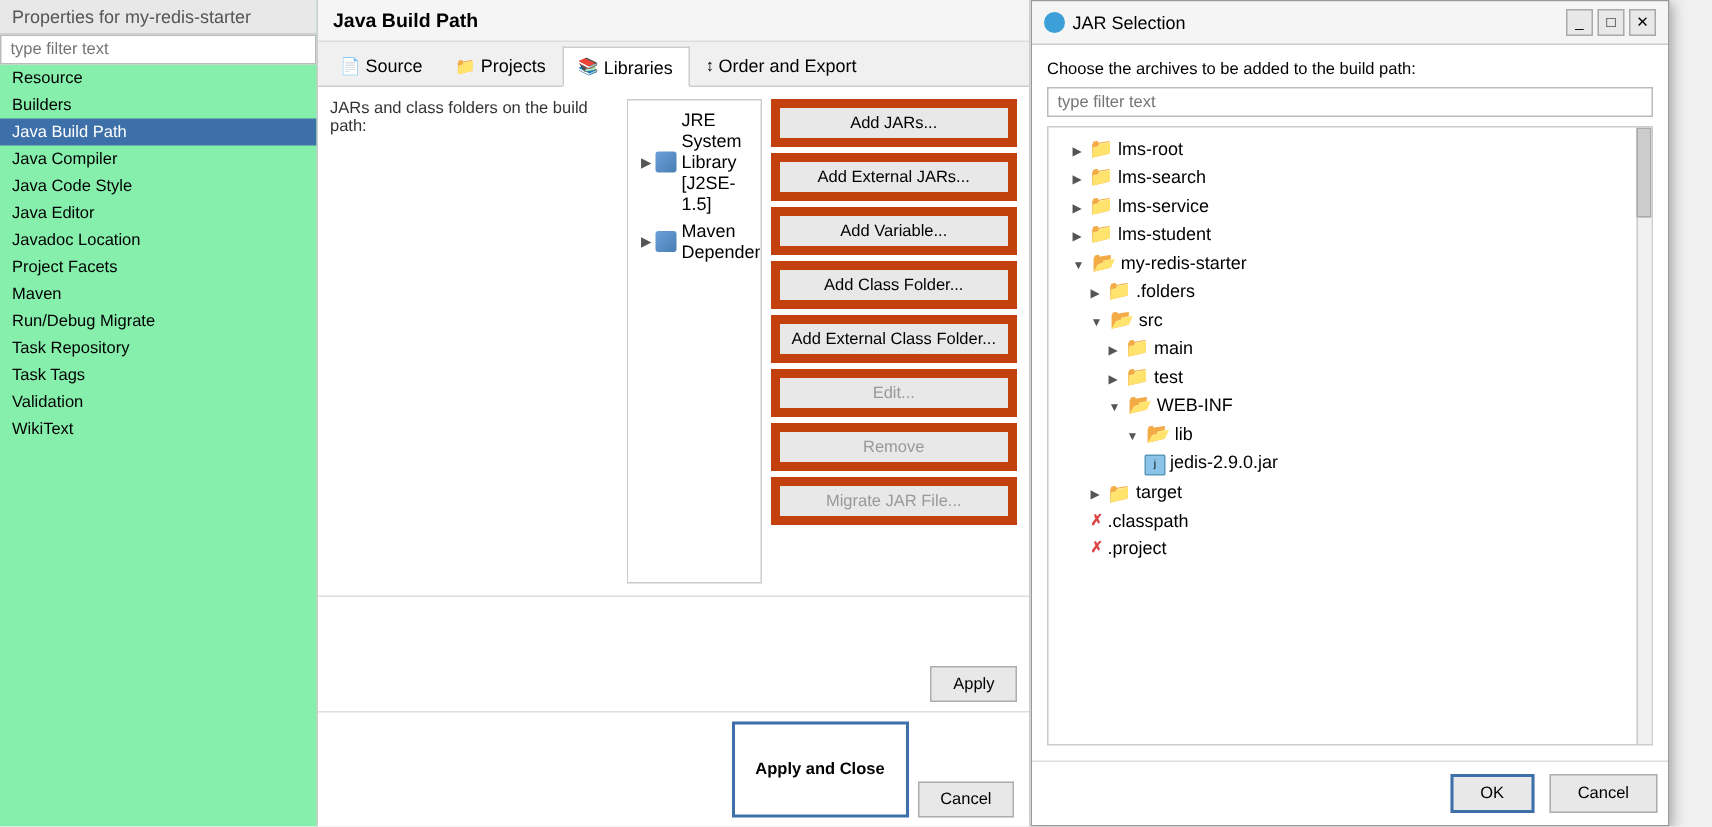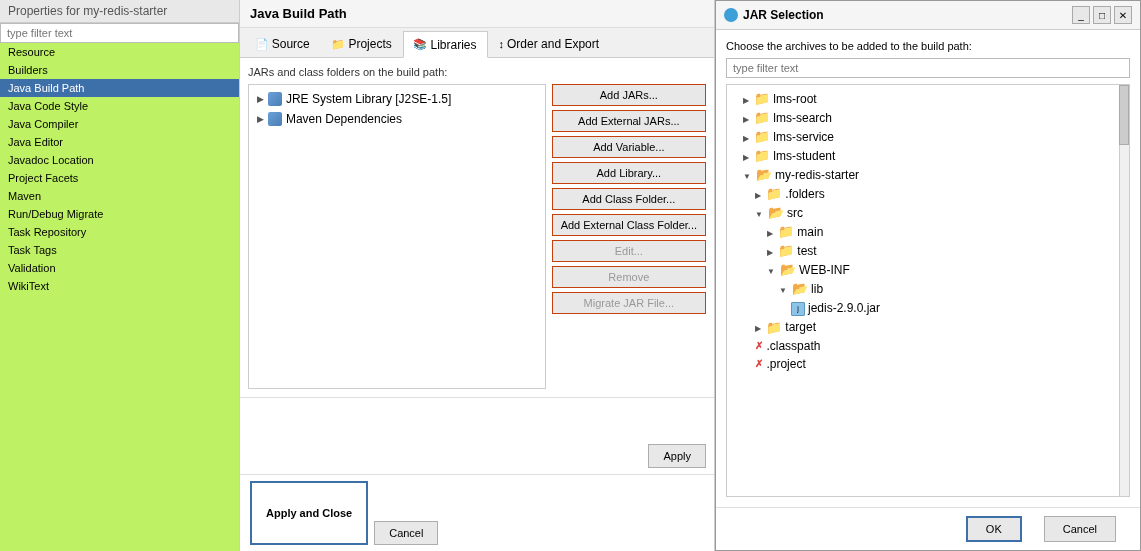--- a/index.html
+++ b/index.html
@@ -1,21 +1,21 @@
 <!DOCTYPE html>
 <html><head>
   <meta charset="utf-8">
   <style>
     * { box-sizing: border-box; margin: 0; padding: 0; font-family: 'Segoe UI', Arial, sans-serif; font-size: 12px; }
     body { background: #f0f0f0; display: flex; width: 1141px; height: 551px; overflow: hidden; }
 
     
     .properties-panel {
-      width: 240px;
-      background: #bef264;
+      width: 212px;
+      background: #86efac;
       border-right: 1px solid #ccc;
       display: flex;
       flex-direction: column;
       height: 100%;
     }
     .properties-header {
       background: #e8e8e8;
       padding: 4px 8px;
       border-bottom: 1px solid #ccc;
       font-size: 11px;
@@ -76,23 +76,23 @@
     }
     .tab.active {
       background: white;
       border: 1px solid #ccc;
       border-bottom: 1px solid white;
       margin-bottom: -1px;
     }
     .build-path-content {
       flex: 1;
       display: flex;
-      flex-direction: column;
+      flex-direction: row;
       padding: 8px;
-      gap: 6px;
+      gap: 17px;
     }
     .build-path-label {
       font-size: 11px;
       color: #333;
     }
     .build-path-area {
       flex: 1;
       display: flex;
       gap: 6px;
     }
@@ -116,40 +116,40 @@
     .lib-icon { width: 14px; height: 14px; background: linear-gradient(135deg, #6a9fd8 0%, #4a7fb5 100%); border-radius: 2px; display: inline-block; }
     .btn-group {
       display: flex;
       flex-direction: column;
       gap: 4px;
       min-width: 130px;
     }
     .btn {
       padding: 4px 8px;
       background: #e8e8e8;
-      border: 1px solid #c2410c;
+      border: 6px solid #c2410c;
       cursor: pointer;
       font-size: 11px;
       text-align: center;
       color: #000;
     }
     .btn:disabled, .btn.disabled {
       color: #999;
       cursor: default;
     }
     .bottom-buttons {
       display: flex;
       justify-content: flex-end;
       padding: 6px 8px;
       border-top: 1px solid #ddd;
       gap: 6px;
     }
     .apply-close-buttons {
       display: flex;
-      justify-content: flex-start;
+      justify-content: flex-end;
       padding: 6px 10px;
       gap: 6px;
       border-top: 1px solid #ddd;
     }
     .btn-primary {
       padding: 5px 14px;
       background: #e8e8e8;
       border: 1px solid #adadad;
       cursor: pointer;
       font-size: 11px;
@@ -181,21 +181,21 @@
       display: flex;
       align-items: center;
       justify-content: space-between;
       gap: 6px;
     }
     .dialog-title-text {
       display: flex;
       align-items: center;
       gap: 5px;
       font-size: 12px;
-      font-weight: bold;
+      font-weight: normal;
       text-align: center;
     }
     .dialog-title-icon {
       width: 14px; height: 14px;
       background: #3d9fd8;
       border-radius: 50%;
       display: inline-block;
     }
     .dialog-controls {
       display: flex;
@@ -277,22 +277,22 @@
     .scrollbar-thumb {
       position: absolute;
       right: 0;
       width: 10px;
       background: #ccc;
       border: 1px solid #aaa;
     }
     .dialog-footer {
       display: flex;
       justify-content: flex-end;
-      padding: 8px 24px;
-      gap: 22px;
+      padding: 8px 7px;
+      gap: 10px;
       border-top: 1px solid #ddd;
     }
     .dialog-btn {
       padding: 5px 18px;
       background: #e8e8e8;
       border: 1px solid #adadad;
       cursor: pointer;
       font-size: 11px;
     }
     .dialog-btn.ok-btn {
@@ -304,22 +304,22 @@
 
 <div class="properties-panel">
   <div class="properties-header">
     <span>Properties for my-redis-starter</span>
   </div>
   <input class="filter-input" placeholder="type filter text" style="">
   <div class="properties-nav">
     <div class="nav-item">Resource</div>
     <div class="nav-item">Builders</div>
     <div class="nav-item selected">Java Build Path</div>
+    <div class="nav-item">Java Compiler</div>
     <div class="nav-item">Java Code Style</div>
-    <div class="nav-item">Java Compiler</div>
     <div class="nav-item">Java Editor</div>
     <div class="nav-item">Javadoc Location</div>
     <div class="nav-item">Project Facets</div>
     <div class="nav-item">Maven</div>
     <div class="nav-item">Run/Debug Migrate</div>
     <div class="nav-item">Task Repository</div>
     <div class="nav-item">Task Tags</div>
     <div class="nav-item">Validation</div>
     <div class="nav-item">WikiText</div>
   </div>
@@ -361,21 +361,20 @@
           <span class="icon">
               <span class="lib-icon"></span>
             </span>
           <span>Maven Dependencies</span>
         </div>
       </div>
       <div class="btn-group">
         <button class="btn">Add JARs...</button>
         <button class="btn">Add External JARs...</button>
         <button class="btn">Add Variable...</button>
-        <button class="btn">Add Library...</button>
         <button class="btn">Add Class Folder...</button>
         <button class="btn">Add External Class Folder...</button>
         <button class="btn disabled">Edit...</button>
         <button class="btn disabled">Remove</button>
         <button class="btn disabled">Migrate JAR File...</button>
       </div>
     </div>
   </div>
   <div class="bottom-buttons">
     <button class="btn-primary">Apply</button>

